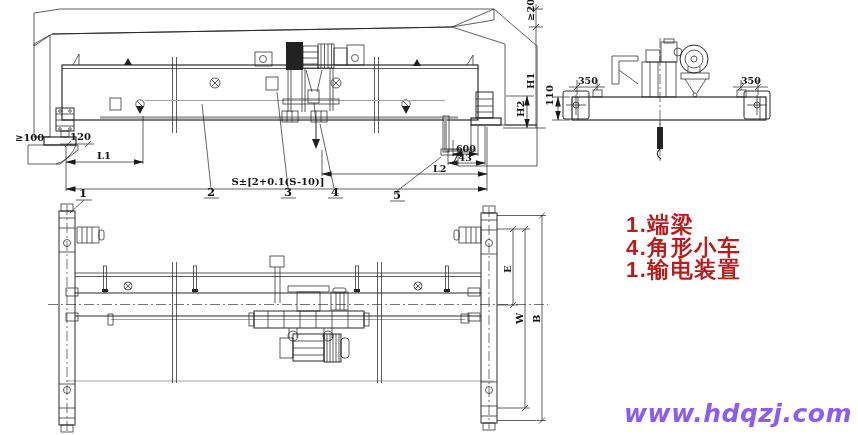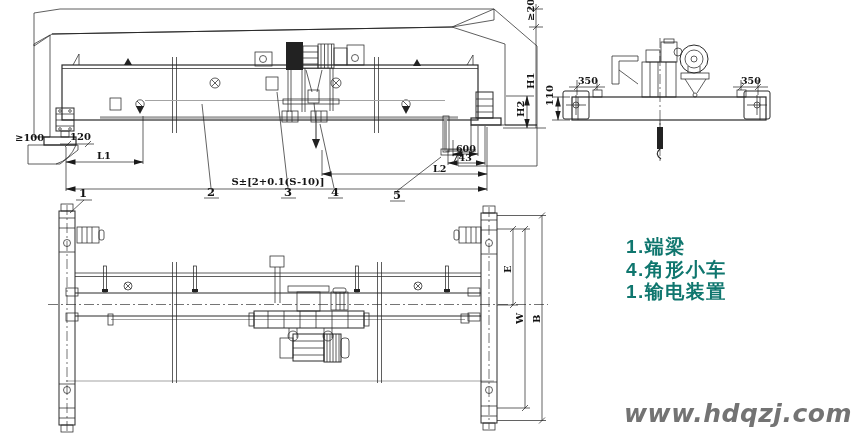--- a/index.html
+++ b/index.html
@@ -10,24 +10,24 @@
   .s{stroke:#2a2a2a;fill:none;stroke-width:1;}
   .s12{stroke:#2a2a2a;fill:none;stroke-width:1.2;}
   .s8{stroke:#2a2a2a;fill:none;stroke-width:.75;}
   .gy{stroke:#a3a3a3;fill:none;}
   .dim{stroke:#1f1f1f;fill:none;stroke-width:.7;}
   .cl{stroke:#3a3a3a;fill:none;stroke-width:.7;stroke-dasharray:10 3 2 3;}
   .fil{fill:#222;stroke:none;}
   text.t10{font:bold 10px "DejaVu Serif",serif;fill:#141414;}
   text.t9{font:bold 9.5px "DejaVu Serif",serif;fill:#141414;}
   text.tc{font:bold 11.5px "DejaVu Serif",serif;fill:#141414;}
-  .legend{position:absolute;left:626px;top:236px;color:#0f766e;
-          font-weight:bold;font-size:19px;line-height:22.5px;letter-spacing:1.5px;
+  .legend{position:absolute;left:626px;top:214px;color:#b91c1c;
+          font-weight:bold;font-size:22px;line-height:22.5px;letter-spacing:1.5px;
           font-family:"Liberation Sans",sans-serif;}
-  .watermark{position:absolute;left:624px;top:399px;color:#737373;
+  .watermark{position:absolute;left:624px;top:399px;color:#8b5cf6;
              font:bold italic 25px "DejaVu Sans",sans-serif;letter-spacing:.5px;}
 </style>
 </head>
 <body>
 
 <div class="stage">
 <svg width="858" height="435" viewBox="0 0 858 435">
   <defs>
     <pattern id="h45" width="6" height="6" patternUnits="userSpaceOnUse" patternTransform="rotate(45)">
       <rect width="6" height="6" fill="#ffffff"></rect>

